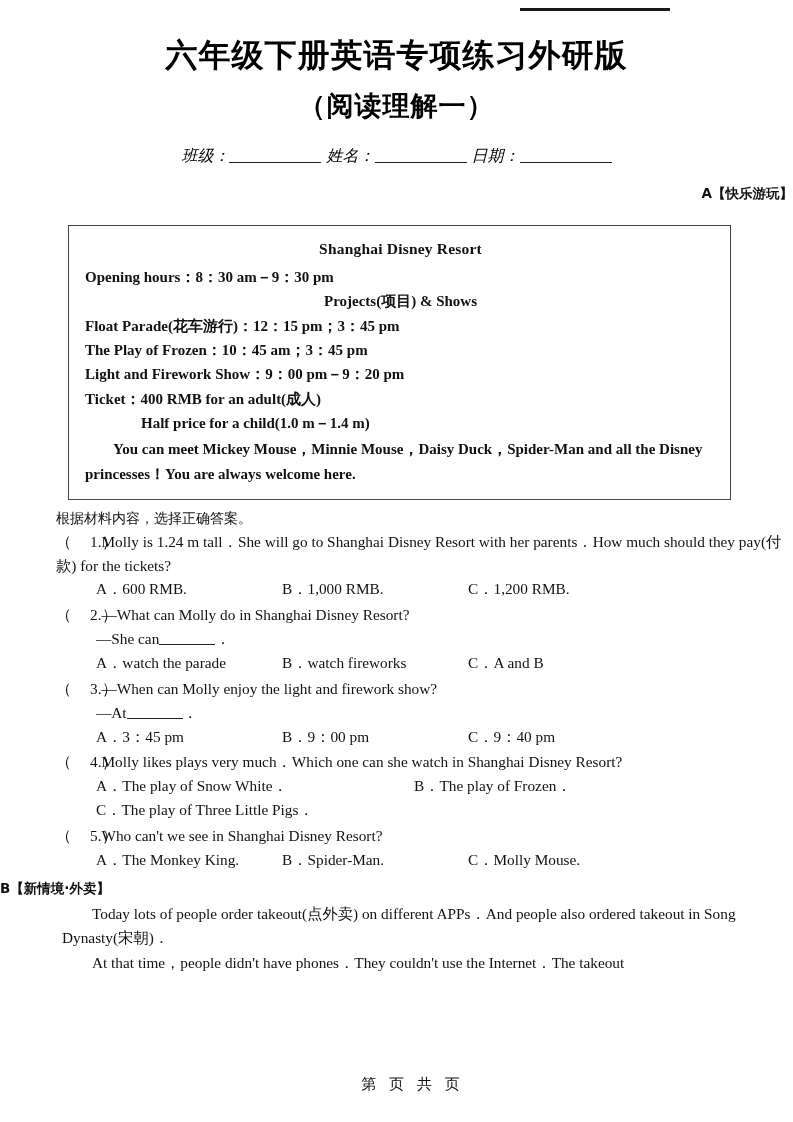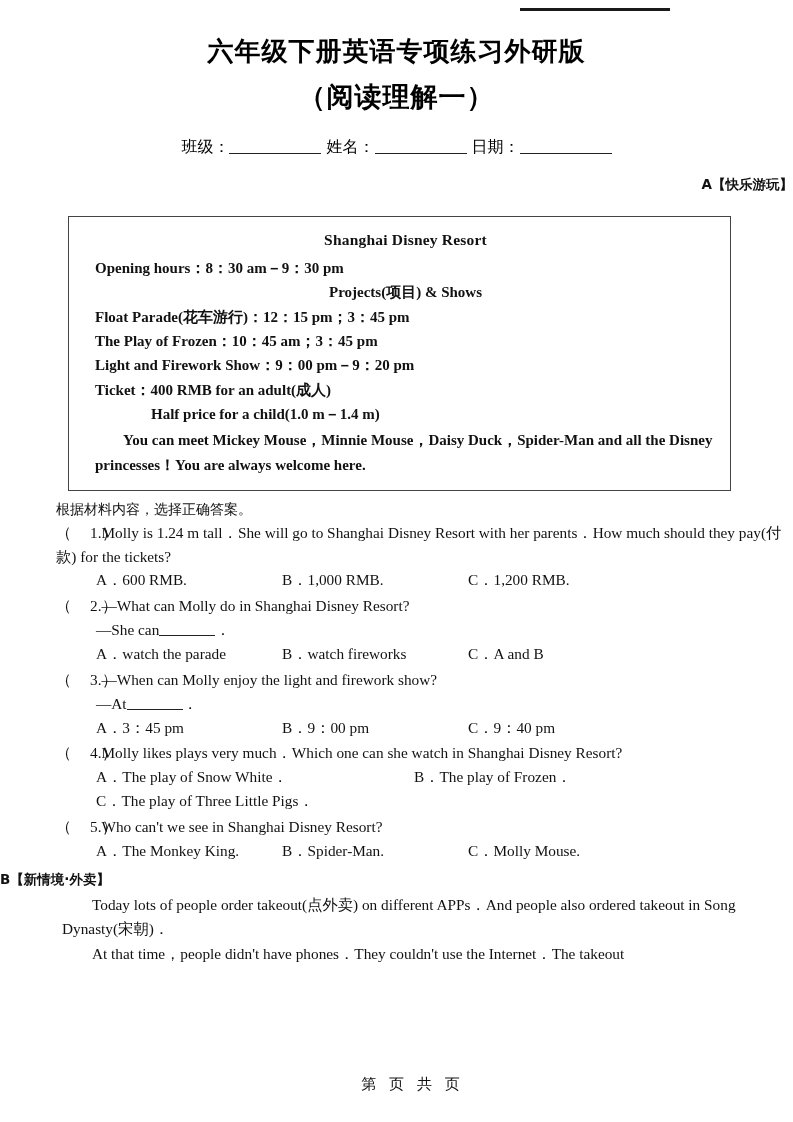--- a/index.html
+++ b/index.html
@@ -28,21 +28,21 @@
     top: 8px;
     left: 520px;
     width: 150px;
     height: 3px;
     background: #1a1a1a;
   }
   .title {
     text-align: center;
     font-family: Liberation Mono, monospace;
     font-weight: bold;
-    font-size: 26px;
+    font-size: 32px;
     letter-spacing: 1px;
     margin: 34px 0 0 0;
     color: #000;
   }
   .subtitle {
     text-align: center;
     font-family: "DejaVu Sans", sans-serif;
     font-weight: bold;
     font-size: 27px;
     margin: 10px 0 0 0;
@@ -53,39 +53,40 @@
     margin: 22px 0 0 0;
     text-align: center;
     font-family: "DejaVu Sans", sans-serif;
     font-size: 16px;
     color: #000;
   }
   .meta-item {
     display: inline-block;
     margin: 0 0;
     white-space: nowrap;
+    font-style: italic;
   }
   .meta-blank {
     display: inline-block;
     width: 92px;
     border-bottom: 1.5px solid #222;
     height: 15px;
     vertical-align: -2px;
   }
   .section-label {
     text-align: right;
     font-family: "DejaVu Sans", sans-serif;
     font-size: 13.5px;
     font-weight: bold;
     margin: 18px 0 22px 0;
   }
   .material-box {
     margin: 0 62px 0 68px;
     border: 1px solid #444;
-    padding: 10px 14px 12px 26px;
+    padding: 10px 14px 12px 16px;
     font-size: 15px;
     line-height: 1.62;
   }
   .mat-title {
     text-align: center;
     font-weight: bold;
     font-size: 15.5px;
     margin-bottom: 4px;
     letter-spacing: 0.2px;
   }

